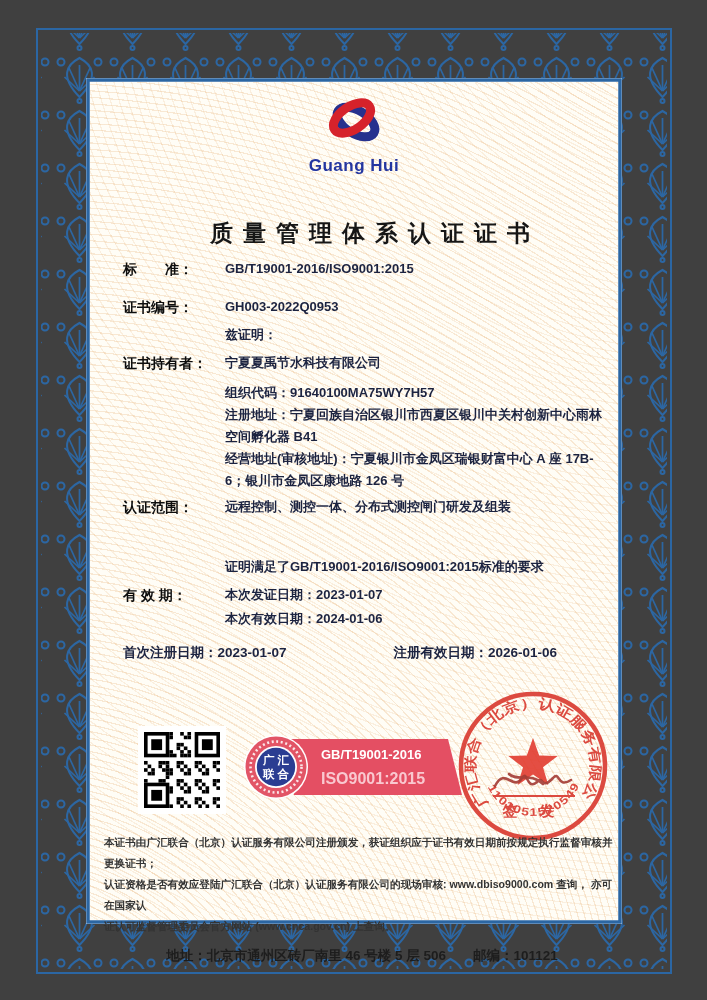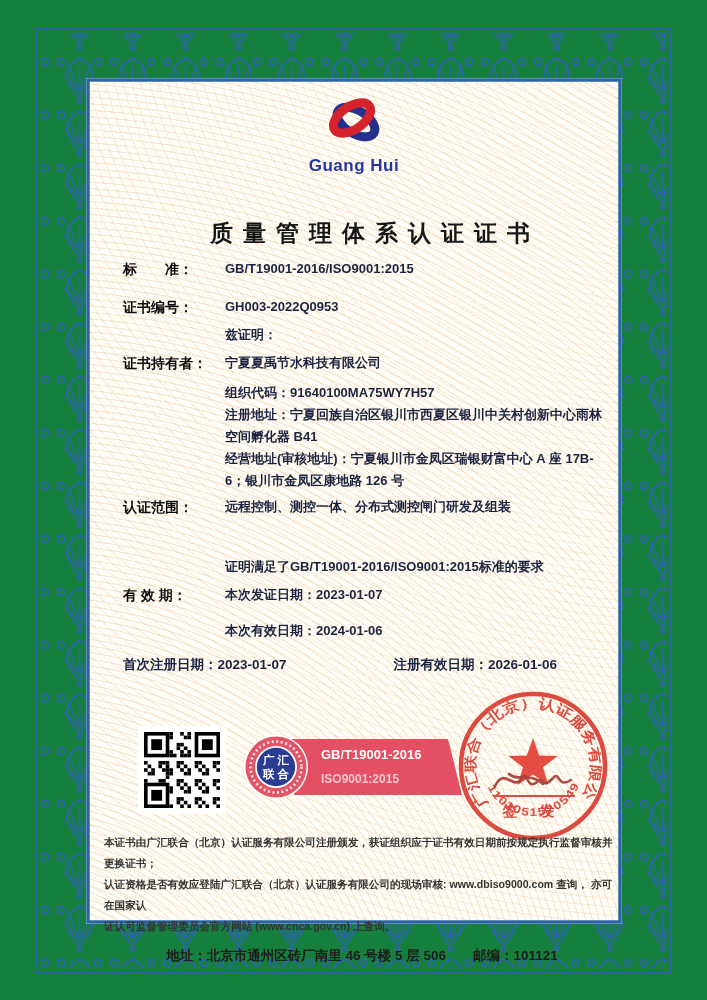--- a/index.html
+++ b/index.html
@@ -1,44 +1,44 @@
 <!DOCTYPE html>
 <html><head>
 <meta charset="utf-8">
 <style>
   html,body{margin:0;padding:0;background:#ffffff;}
-  .page{position:relative;width:707px;height:1000px;background:#15803d;overflow:hidden;
+  .page{position:relative;width:707px;height:1000px;background:#404040;overflow:hidden;
         font-family:"Liberation Sans","DejaVu Sans",sans-serif;}
   .frame{position:absolute;left:0;top:0;}
   .content{position:absolute;left:90px;top:82px;width:528px;height:838px;
     background:
       repeating-radial-gradient(circle at -12% 118%, rgba(233,183,128,0.30) 0 1.2px, rgba(255,255,255,0) 1.2px 6.5px),
       repeating-radial-gradient(circle at 112% -18%, rgba(233,183,128,0.20) 0 1.2px, rgba(255,255,255,0) 1.2px 8.5px),
       #fffdf6;}
   .logo-block{position:absolute;left:0;top:10px;width:100%;text-align:center;}
   .logo-text{display:block;margin-top:2px;font-size:17px;font-weight:bold;color:#2436a0;letter-spacing:.5px;}
   .cert-title{position:absolute;left:0;top:120px;width:100%;text-align:center;margin:16px;
     font-size:23px;font-weight:700;color:#161616;letter-spacing:10px;text-indent:10px;}
   .fields{position:absolute;left:33px;top:176px;width:482px;font-size:13px;line-height:22px;}
   .frow{display:flex;}
   .frow .lab{flex:0 0 102px;font-weight:700;color:#0d0d0d;font-size:14px;white-space:nowrap;}
   .frow .val{flex:1;font-weight:700;color:#1c2340;}
   .mb16{margin-bottom:16px}.mb12{margin-bottom:12px}.mb8{margin-bottom:8px}
-  .mb6{margin-bottom:6px}.mb4{margin-bottom:4px}.mb2{margin-bottom:14px}
+  .mb6{margin-bottom:6px}.mb4{margin-bottom:4px}.mb2{margin-bottom:2px}
   .reg-row{display:flex;font-size:13.5px;font-weight:700;color:#1c2340;gap:15px;}
   .reg-row .second{margin-left:92px;}
   .stamps{position:absolute;left:33px;top:600px;width:480px;height:175px;}
   .qr-wrap{position:absolute;left:15px;top:44px;width:88px;height:88px;background:#ffffff;
     display:flex;align-items:center;justify-content:center;}
   .badge{position:absolute;left:120px;top:52px;width:300px;height:66px;}
   .badge-bg{position:absolute;left:44px;top:5px;width:168px;height:56px;background:#e44f63;
     transform:skewX(14deg);}
   .badge-text{position:absolute;left:78px;top:9px;}
   .badge-line1{display:block;font-size:13px;font-weight:700;color:#ffffff;line-height:24px;}
-  .badge-line2{display:block;font-size:12px;font-weight:700;color:rgba(255,235,238,0.78);line-height:24px;}
+  .badge-line2{display:block;font-size:16px;font-weight:700;color:rgba(255,235,238,0.78);line-height:24px;}
   .emblem{position:absolute;left:0;top:0;}
   .seal{position:absolute;right:-6px;top:8px;opacity:.9;}
   .footer{position:absolute;left:14px;top:750px;width:516px;font-size:10.6px;line-height:21px;
     font-weight:600;color:#333333;}
   .footer-address{margin-top:8px;text-align:center;font-size:13.5px;font-weight:700;color:#1d1d1d;}
 </style>
 </head>
 <body>
 
 <div class="page">

